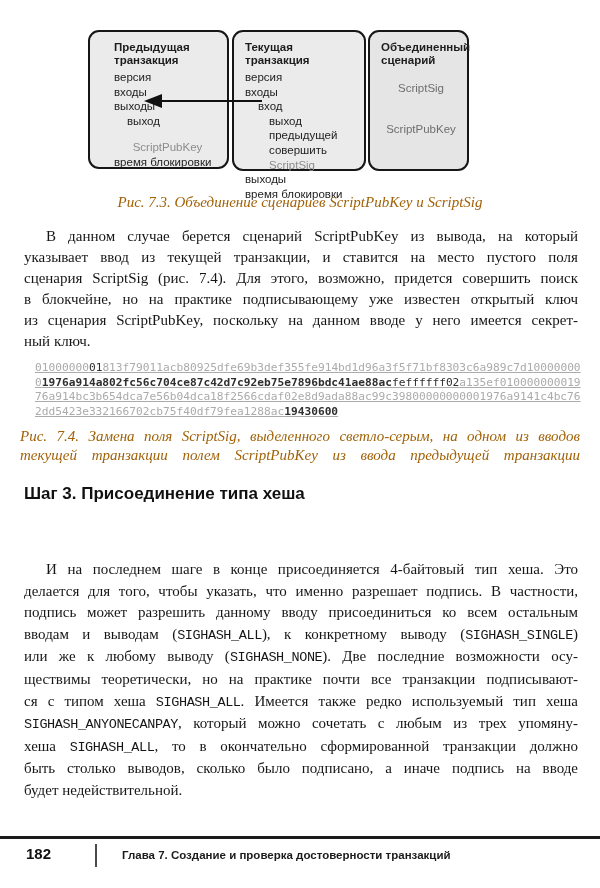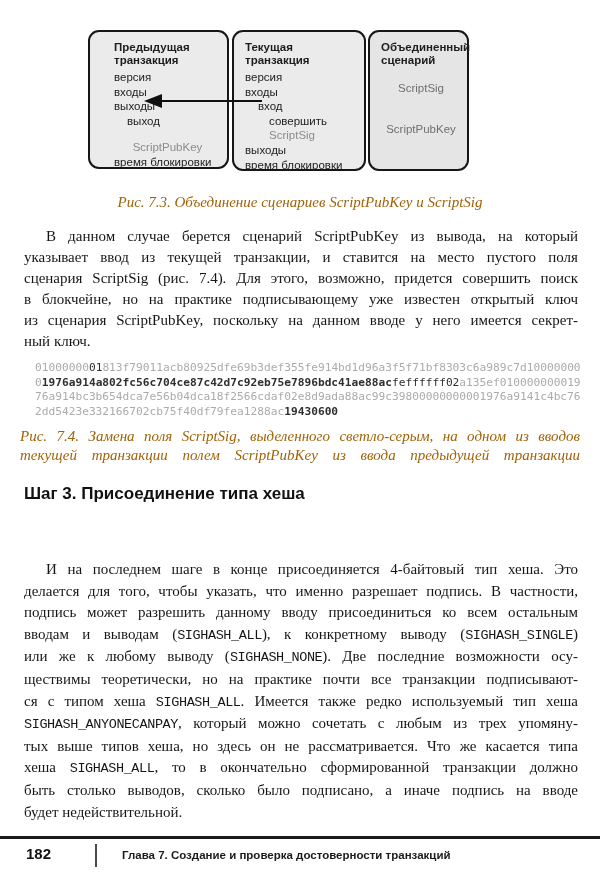--- a/index.html
+++ b/index.html
@@ -36,21 +36,21 @@
   #para1{top:226px;line-height:20.9px;}
   #para2{top:531px;line-height:21.6px;margin-top:28px;}
   .tline{text-align:justify;text-align-last:justify;}
   .tline.first{text-indent:22px;}
   .tline.last{text-align-last:left;}
   .para span.code{font-family:"Liberation Mono",monospace;font-size:13.5px;letter-spacing:-0.4px;}
 
   
   #hexdump{position:absolute;left:35px;top:361px;width:552px;
            font-family:"DejaVu Sans Mono",monospace;font-size:11.2px;line-height:14.7px;
-           color:#ababab;}
+           color:#ababab;text-decoration:underline;}
   #hexdump .tline{text-align:left;text-align-last:left;white-space:pre;}
   #hexdump span.dark{color:#2f2f2f;}
   #hexdump span.bold{font-weight:700;}
 
   
   #section-heading{position:absolute;left:24px;top:484px;font-family:Liberation Sans, sans-serif;
                    font-weight:700;font-size:17px;color:#111;}
 
   
   #footer-rule{position:absolute;left:0;top:836px;width:600px;height:3px;background:#1b1b1b;}
@@ -75,20 +75,21 @@
       <div class="fl ind1">выход</div>
       <div class="fl muted center spk">ScriptPubKey</div>
       <div class="fl">время блокировки</div>
     </div>
 
     <div class="fbox" id="box-curr">
       <div class="t">Текущая транзакция</div>
       <div class="fl">версия</div>
       <div class="fl">входы</div>
       <div class="fl ind1">вход</div>
+      <div class="fl ind2">выход предыдущей</div>
       <div class="fl ind2">совершить</div>
       <div class="fl ind2 muted">ScriptSig</div>
       <div class="fl">выходы</div>
       <div class="fl">время блокировки</div>
     </div>
 
     <div class="fbox" id="box-comb">
       <div class="t">Объединенный сценарий</div>
       <div class="fl center sig">ScriptSig</div>
       <div class="fl center spk">ScriptPubKey</div>
@@ -127,21 +128,20 @@
 
   <div class="para" id="para2">
       <div class="tline first"><span>И на последнем шаге в конце присоединяется 4-байтовый тип хеша. Это</span></div>
       <div class="tline"><span>делается для того, чтобы указать, что именно разрешает подпись. В частности,</span></div>
       <div class="tline"><span>подпись может разрешить данному вводу присоединиться ко всем остальным</span></div>
       <div class="tline"><span>вводам и выводам (</span><span class="code">SIGHASH_ALL</span><span>), к конкретному выводу (</span><span class="code">SIGHASH_SINGLE</span><span>)</span></div>
       <div class="tline"><span>или же к любому выводу (</span><span class="code">SIGHASH_NONE</span><span>). Две последние возможности осу-</span></div>
       <div class="tline"><span>ществимы теоретически, но на практике почти все транзакции подписывают-</span></div>
       <div class="tline"><span>ся с типом хеша </span><span class="code">SIGHASH_ALL</span><span>. Имеется также редко используемый тип хеша</span></div>
       <div class="tline"><span class="code">SIGHASH_ANYONECANPAY</span><span>, который можно сочетать с любым из трех упомяну-</span></div>
-      <div class="tline"><span>тых выше типов хеша, но здесь он не рассматривается. Что же касается типа</span></div>
       <div class="tline"><span>хеша </span><span class="code">SIGHASH_ALL</span><span>, то в окончательно сформированной транзакции должно</span></div>
       <div class="tline"><span>быть столько выводов, сколько было подписано, а иначе подпись на вводе</span></div>
       <div class="tline last"><span>будет недействительной.</span></div>
     </div>
 
   <div id="footer-rule"></div>
   <div id="page-number">182</div>
   <div id="footer-sep"></div>
   <div id="footer-chapter">Глава 7. Создание и проверка достоверности транзакций</div>
 

